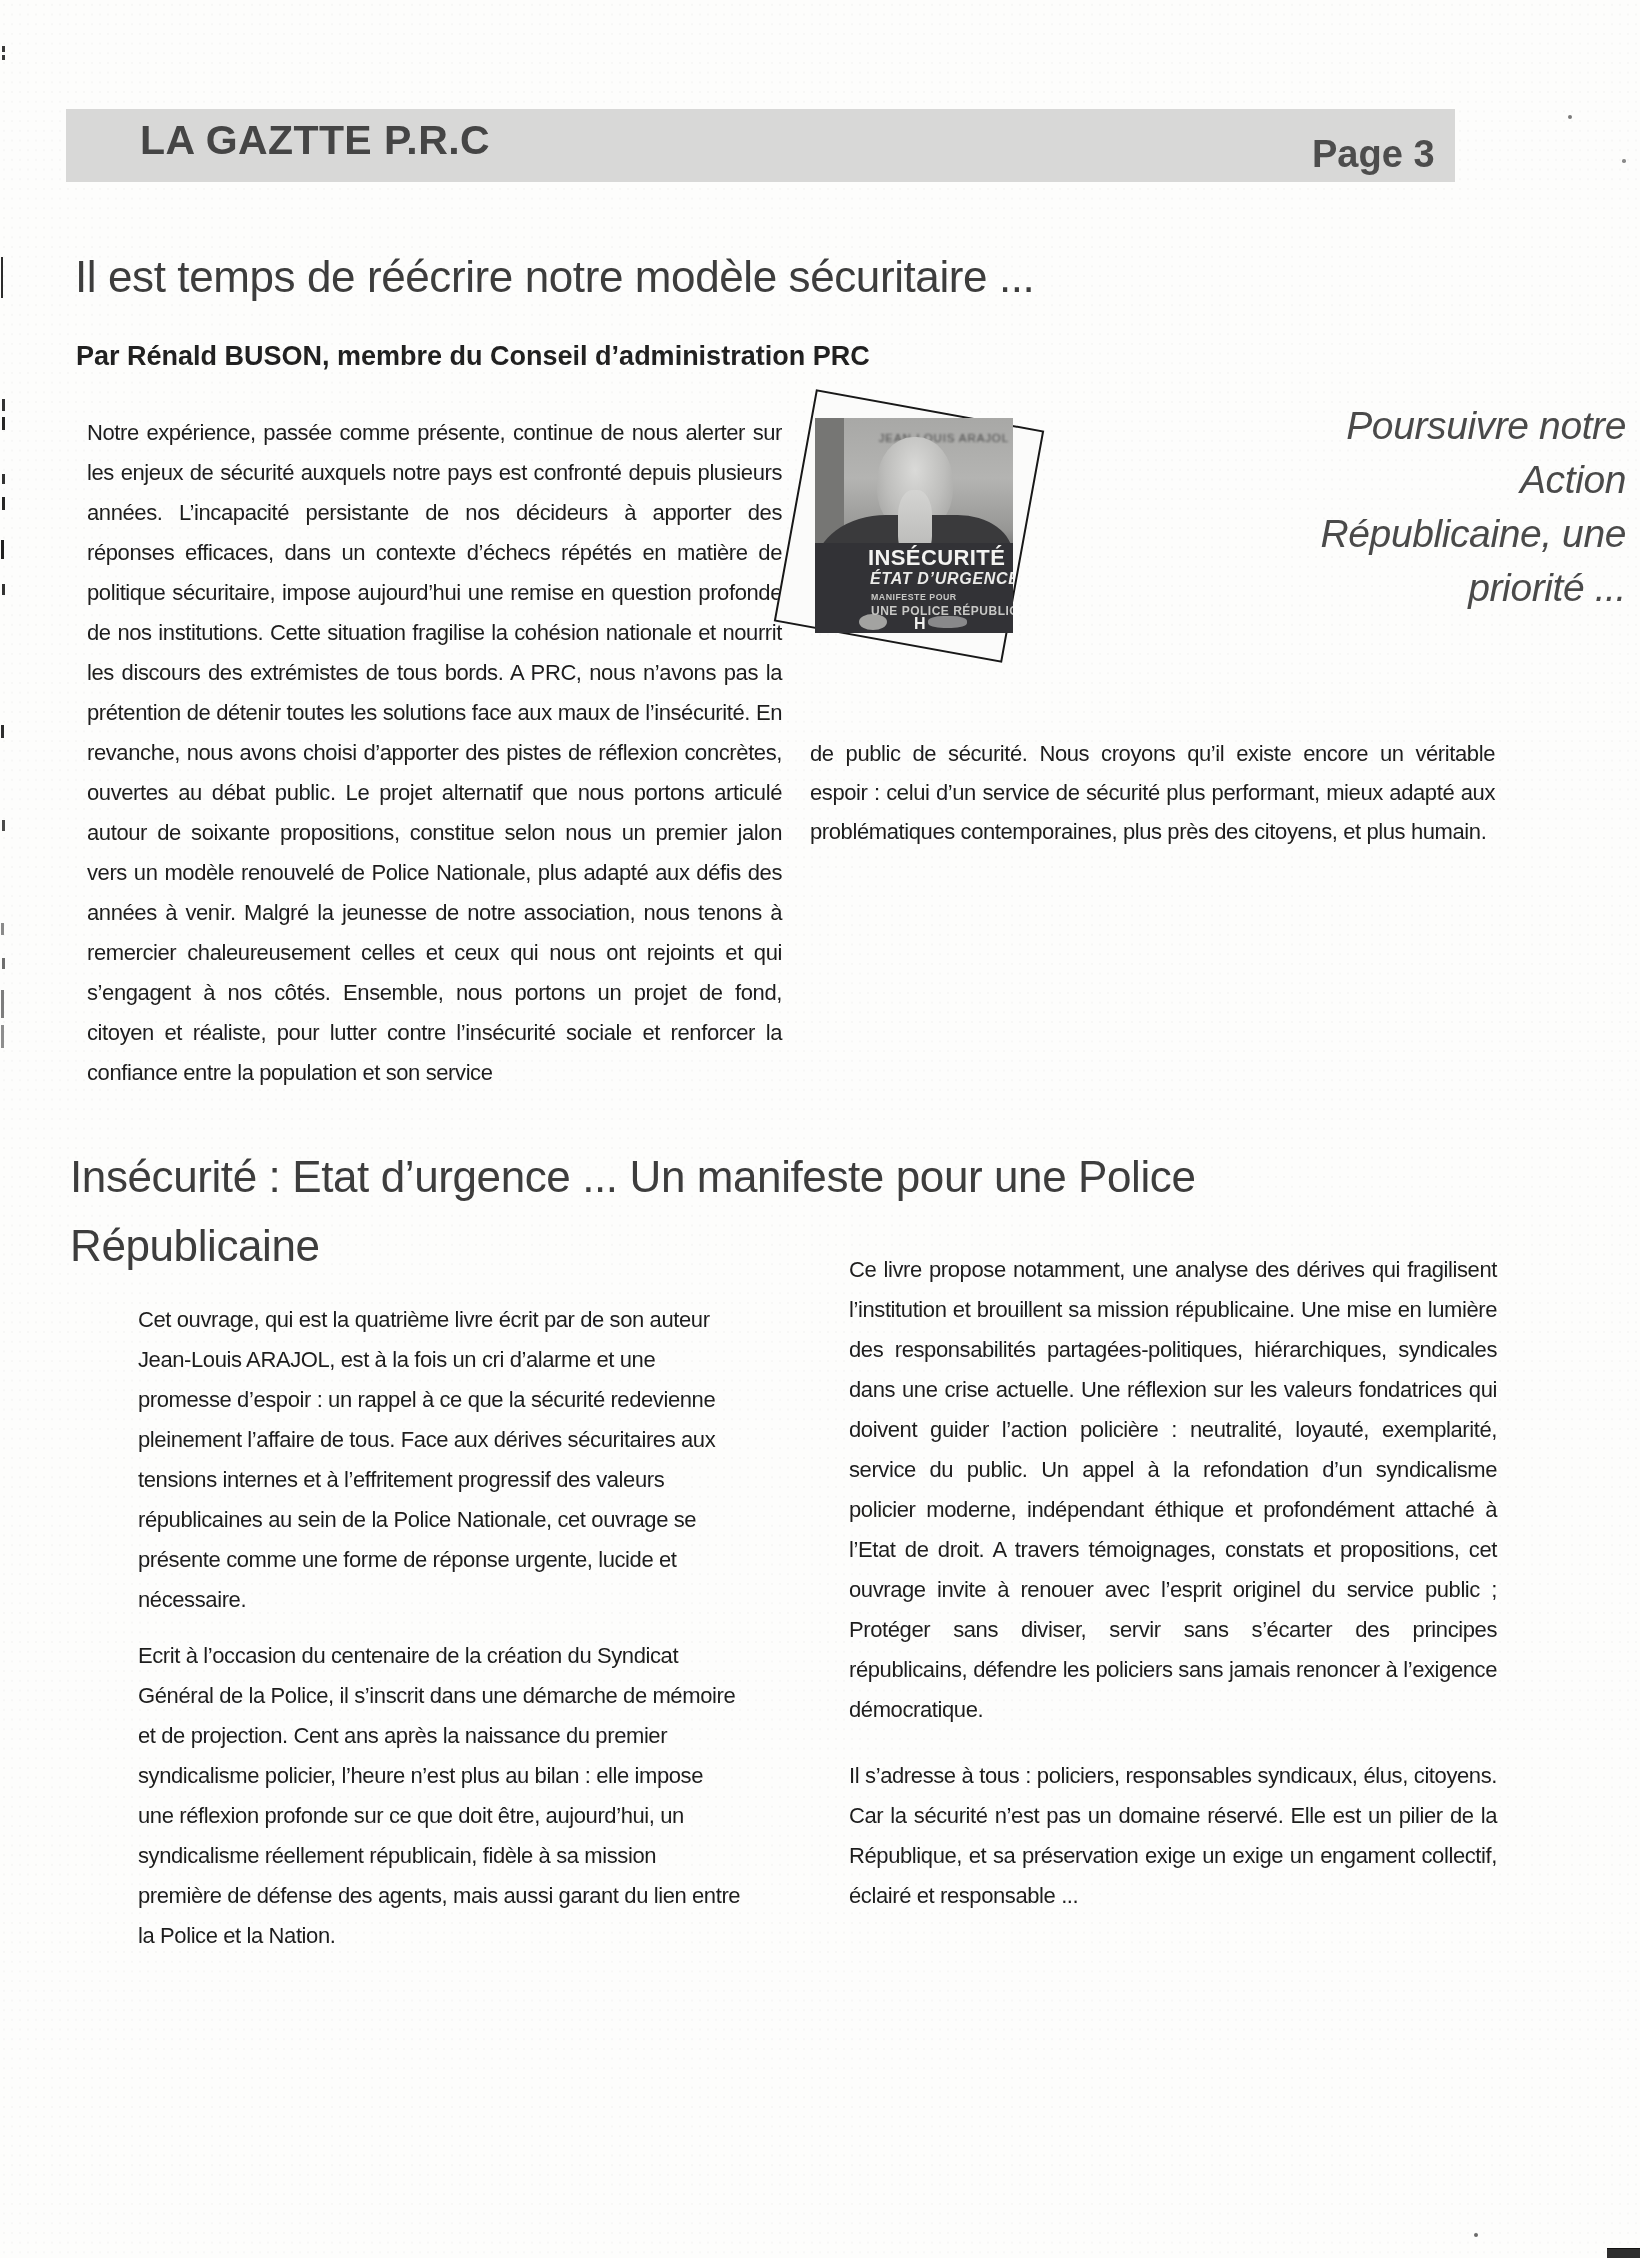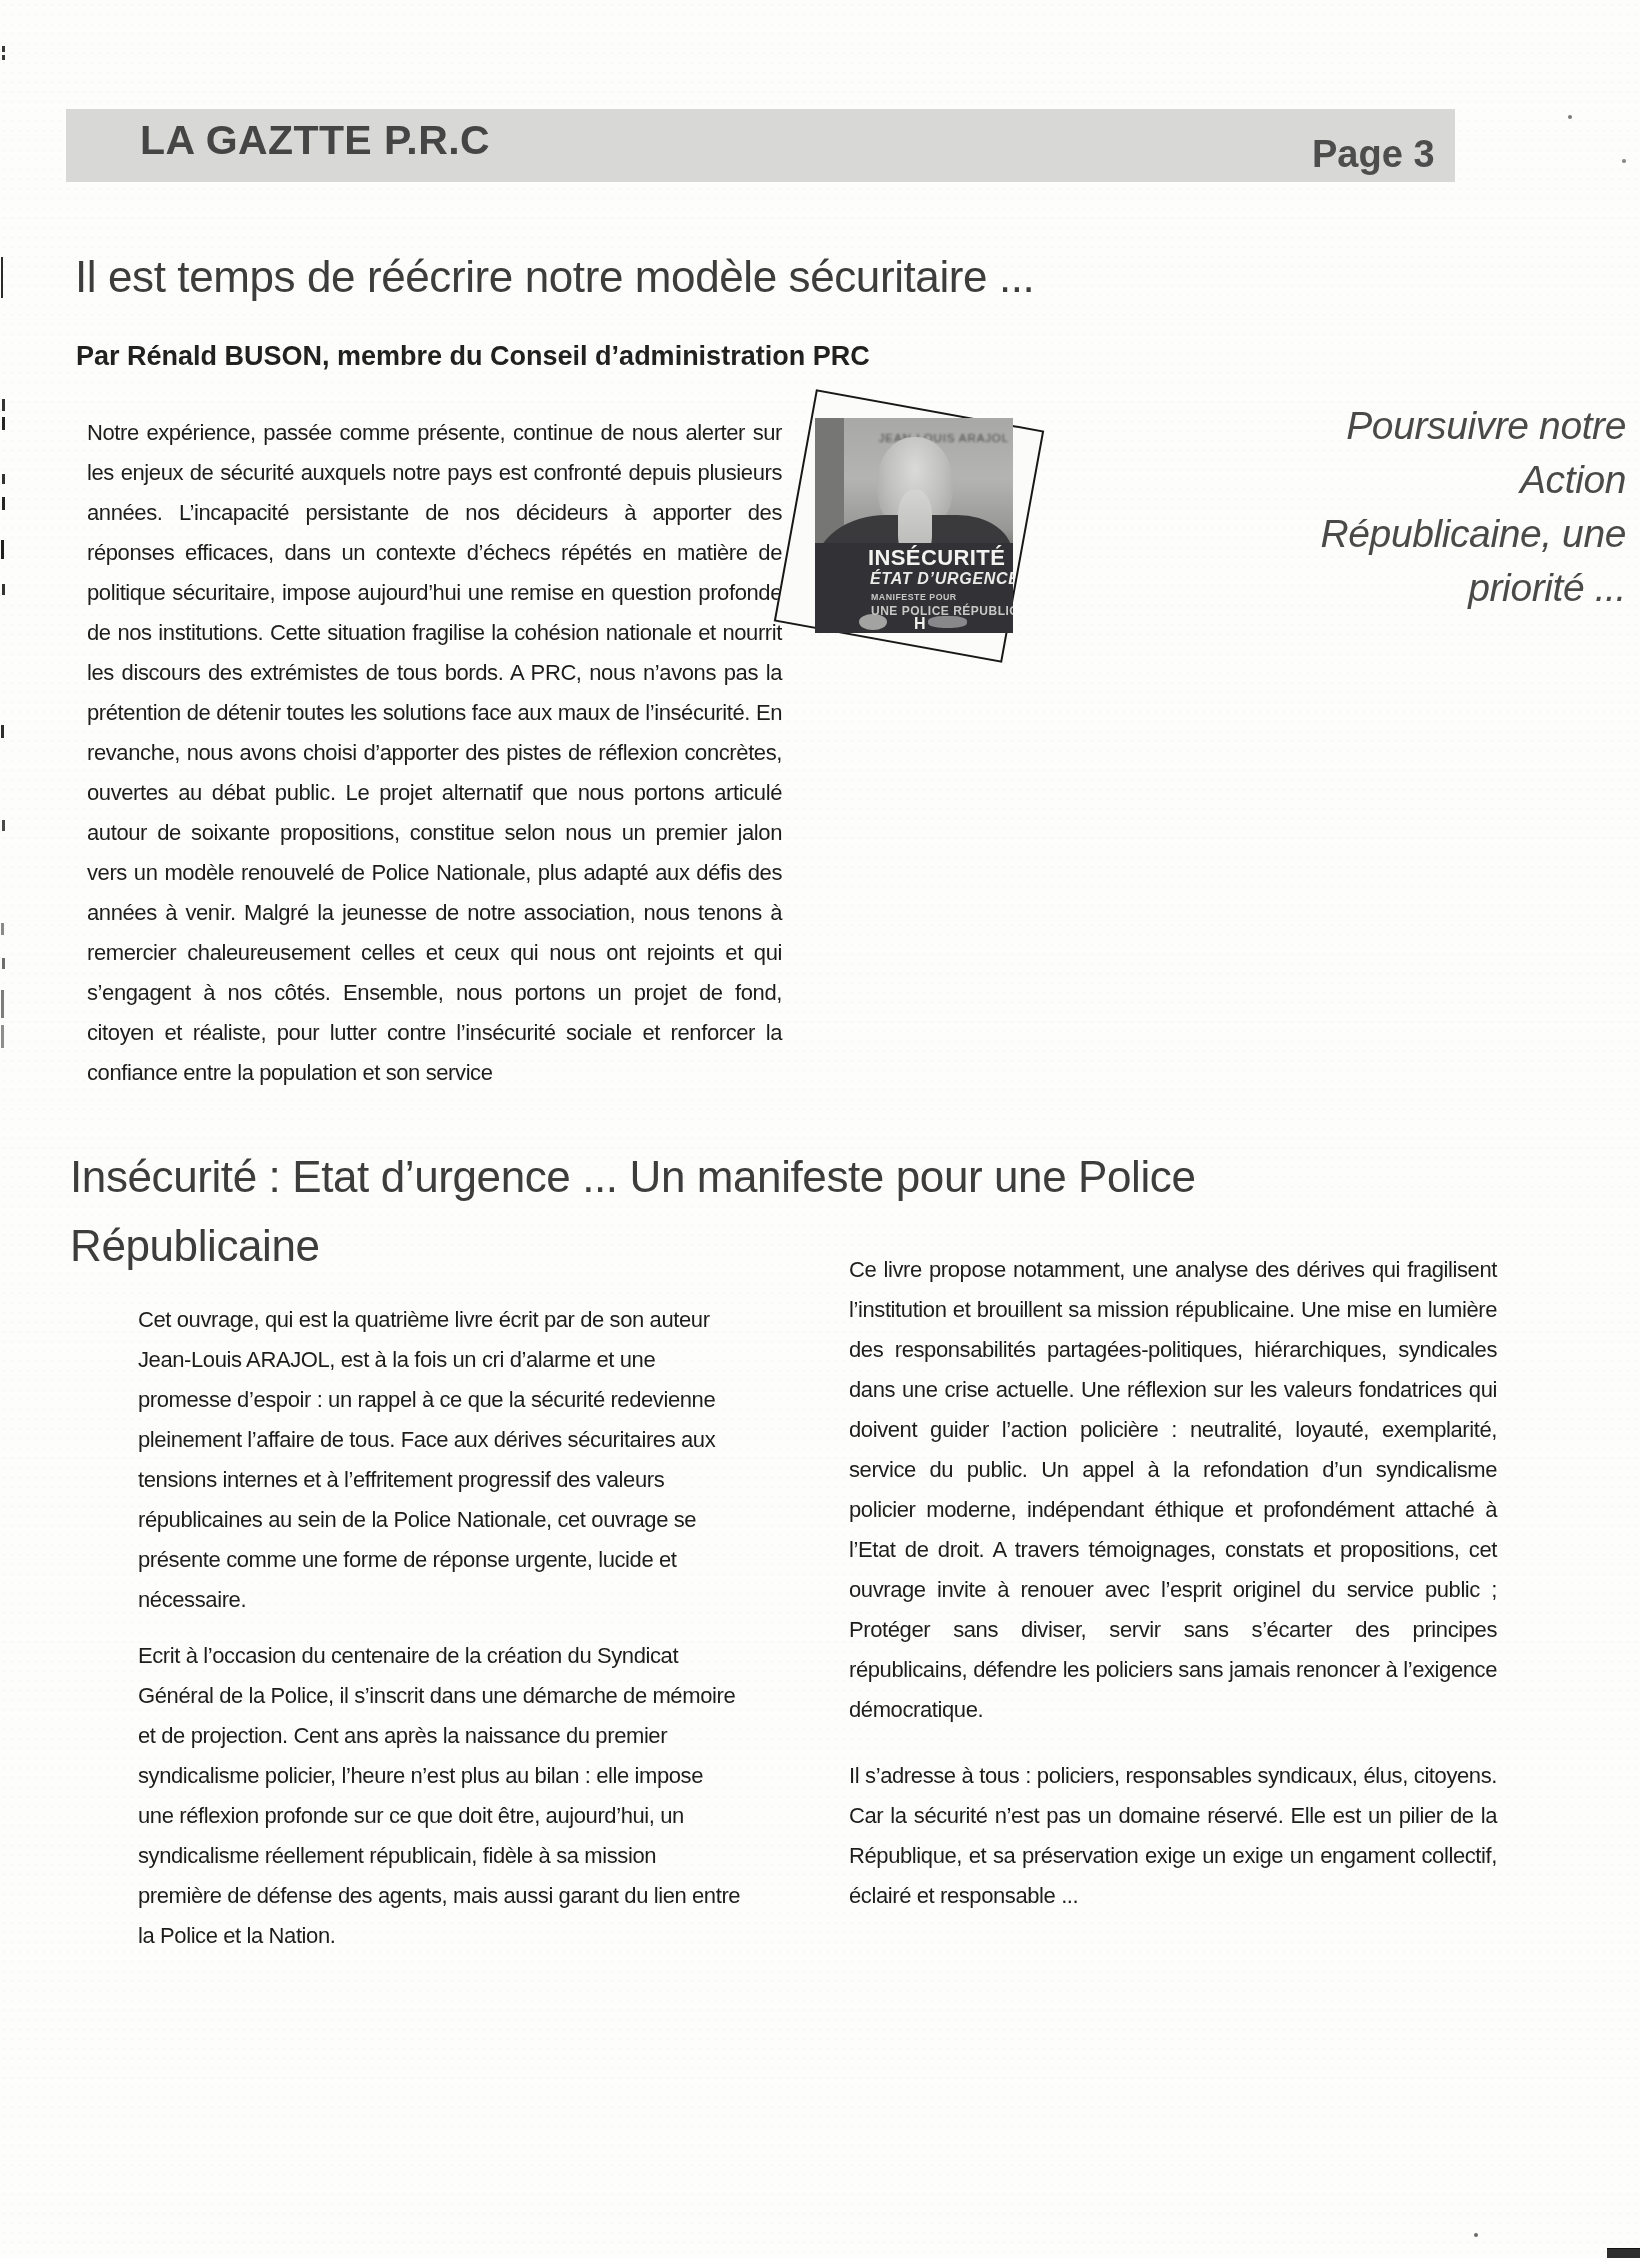--- a/index.html
+++ b/index.html
@@ -64,20 +64,21 @@
 <div class="page">
 
   <div class="masthead">
     <span class="masthead-title">LA GAZTTE P.R.C</span>
     <span class="page-number">Page 3</span>
   </div>
 
   <div class="a1-title">Il est temps de réécrire notre modèle sécuritaire ...</div>
   <div class="a1-byline">Par Rénald BUSON, membre du Conseil d’administration PRC</div>
   <div class="a1-left">Notre expérience, passée comme présente, continue de nous alerter sur les enjeux de sécurité auxquels notre pays est confronté depuis plusieurs années. L’incapacité persistante de nos décideurs à apporter des réponses efficaces, dans un contexte d’échecs répétés en matière de politique sécuritaire, impose aujourd’hui une remise en question profonde de nos institutions. Cette situation fragilise la cohésion nationale et nourrit les discours des extrémistes de tous bords. A PRC, nous n’avons pas la prétention de détenir toutes les solutions face aux maux de l’insécurité. En revanche, nous avons choisi d’apporter des pistes de réflexion concrètes, ouvertes au débat public. Le projet alternatif que nous portons articulé autour de soixante propositions, constitue selon nous un premier jalon vers un modèle renouvelé de Police Nationale, plus adapté aux défis des années à venir. Malgré la jeunesse de notre association, nous tenons à remercier chaleureusement celles et ceux qui nous ont rejoints et qui s’engagent à nos côtés. Ensemble, nous portons un projet de fond, citoyen et réaliste, pour lutter contre l’insécurité sociale et renforcer la confiance entre la population et son service</div>
+  <div class="a1-right">de public de sécurité. Nous croyons qu’il existe encore un véritable espoir : celui d’un service de sécurité plus performant, mieux adapté aux problématiques contemporaines, plus près des citoyens, et plus humain.</div>
 
   <div class="quote">
     <span>Poursuivre notre</span>
     <span>Action</span>
     <span>Républicaine, une</span>
     <span>priorité ...</span>
   </div>
 
   <div class="book">
     <div class="book-frame"></div>

